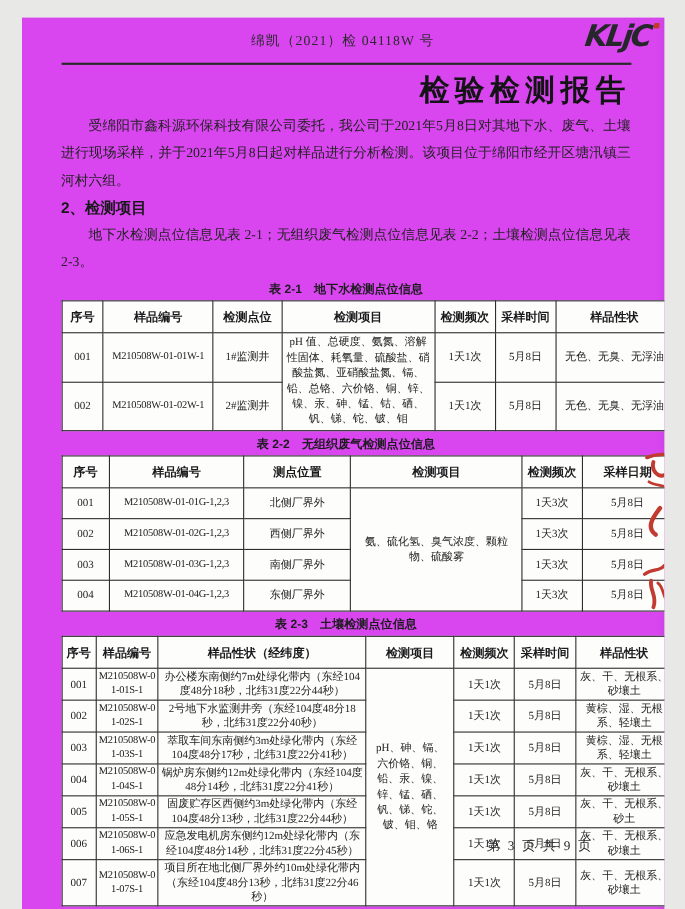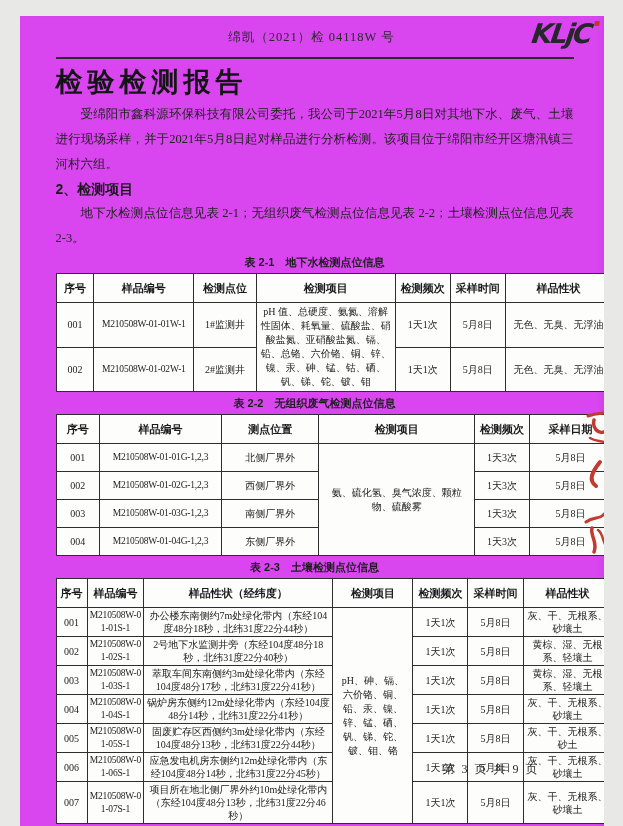--- a/index.html
+++ b/index.html
@@ -19,21 +19,21 @@
   .logo{
     position:absolute; top:3px; right:12px;
     font-family:"DejaVu Sans","Liberation Sans",sans-serif;
     font-style:italic; font-weight:bold; font-size:27px; letter-spacing:-2px;
     color:#25272b; transform:skewX(-8deg); line-height:30px;
   }
   .logo-mark{position:absolute; top:2px; right:-7px; width:5px; height:5px; background:#c0392b; border-radius:1px;}
   .hdr-rule{border-bottom:2px solid #2b2b2d; margin:0;}
   
   .title{
-    text-align:left; font-size:27px; font-weight:bold; letter-spacing:5px;
+    text-align:right; font-size:27px; font-weight:bold; letter-spacing:5px;
     margin:5px 0 2px 0; color:#141416;
   }
   
   .sec-h{
     font-family:"Liberation Sans","DejaVu Sans",sans-serif;
     font-weight:bold; font-size:14px; margin:4px 0 2px 0; color:#18181a;
   }
   .para{
     font-size:12.5px; line-height:25px; text-indent:2em; margin:0;
     text-align:justify; color:#222;

